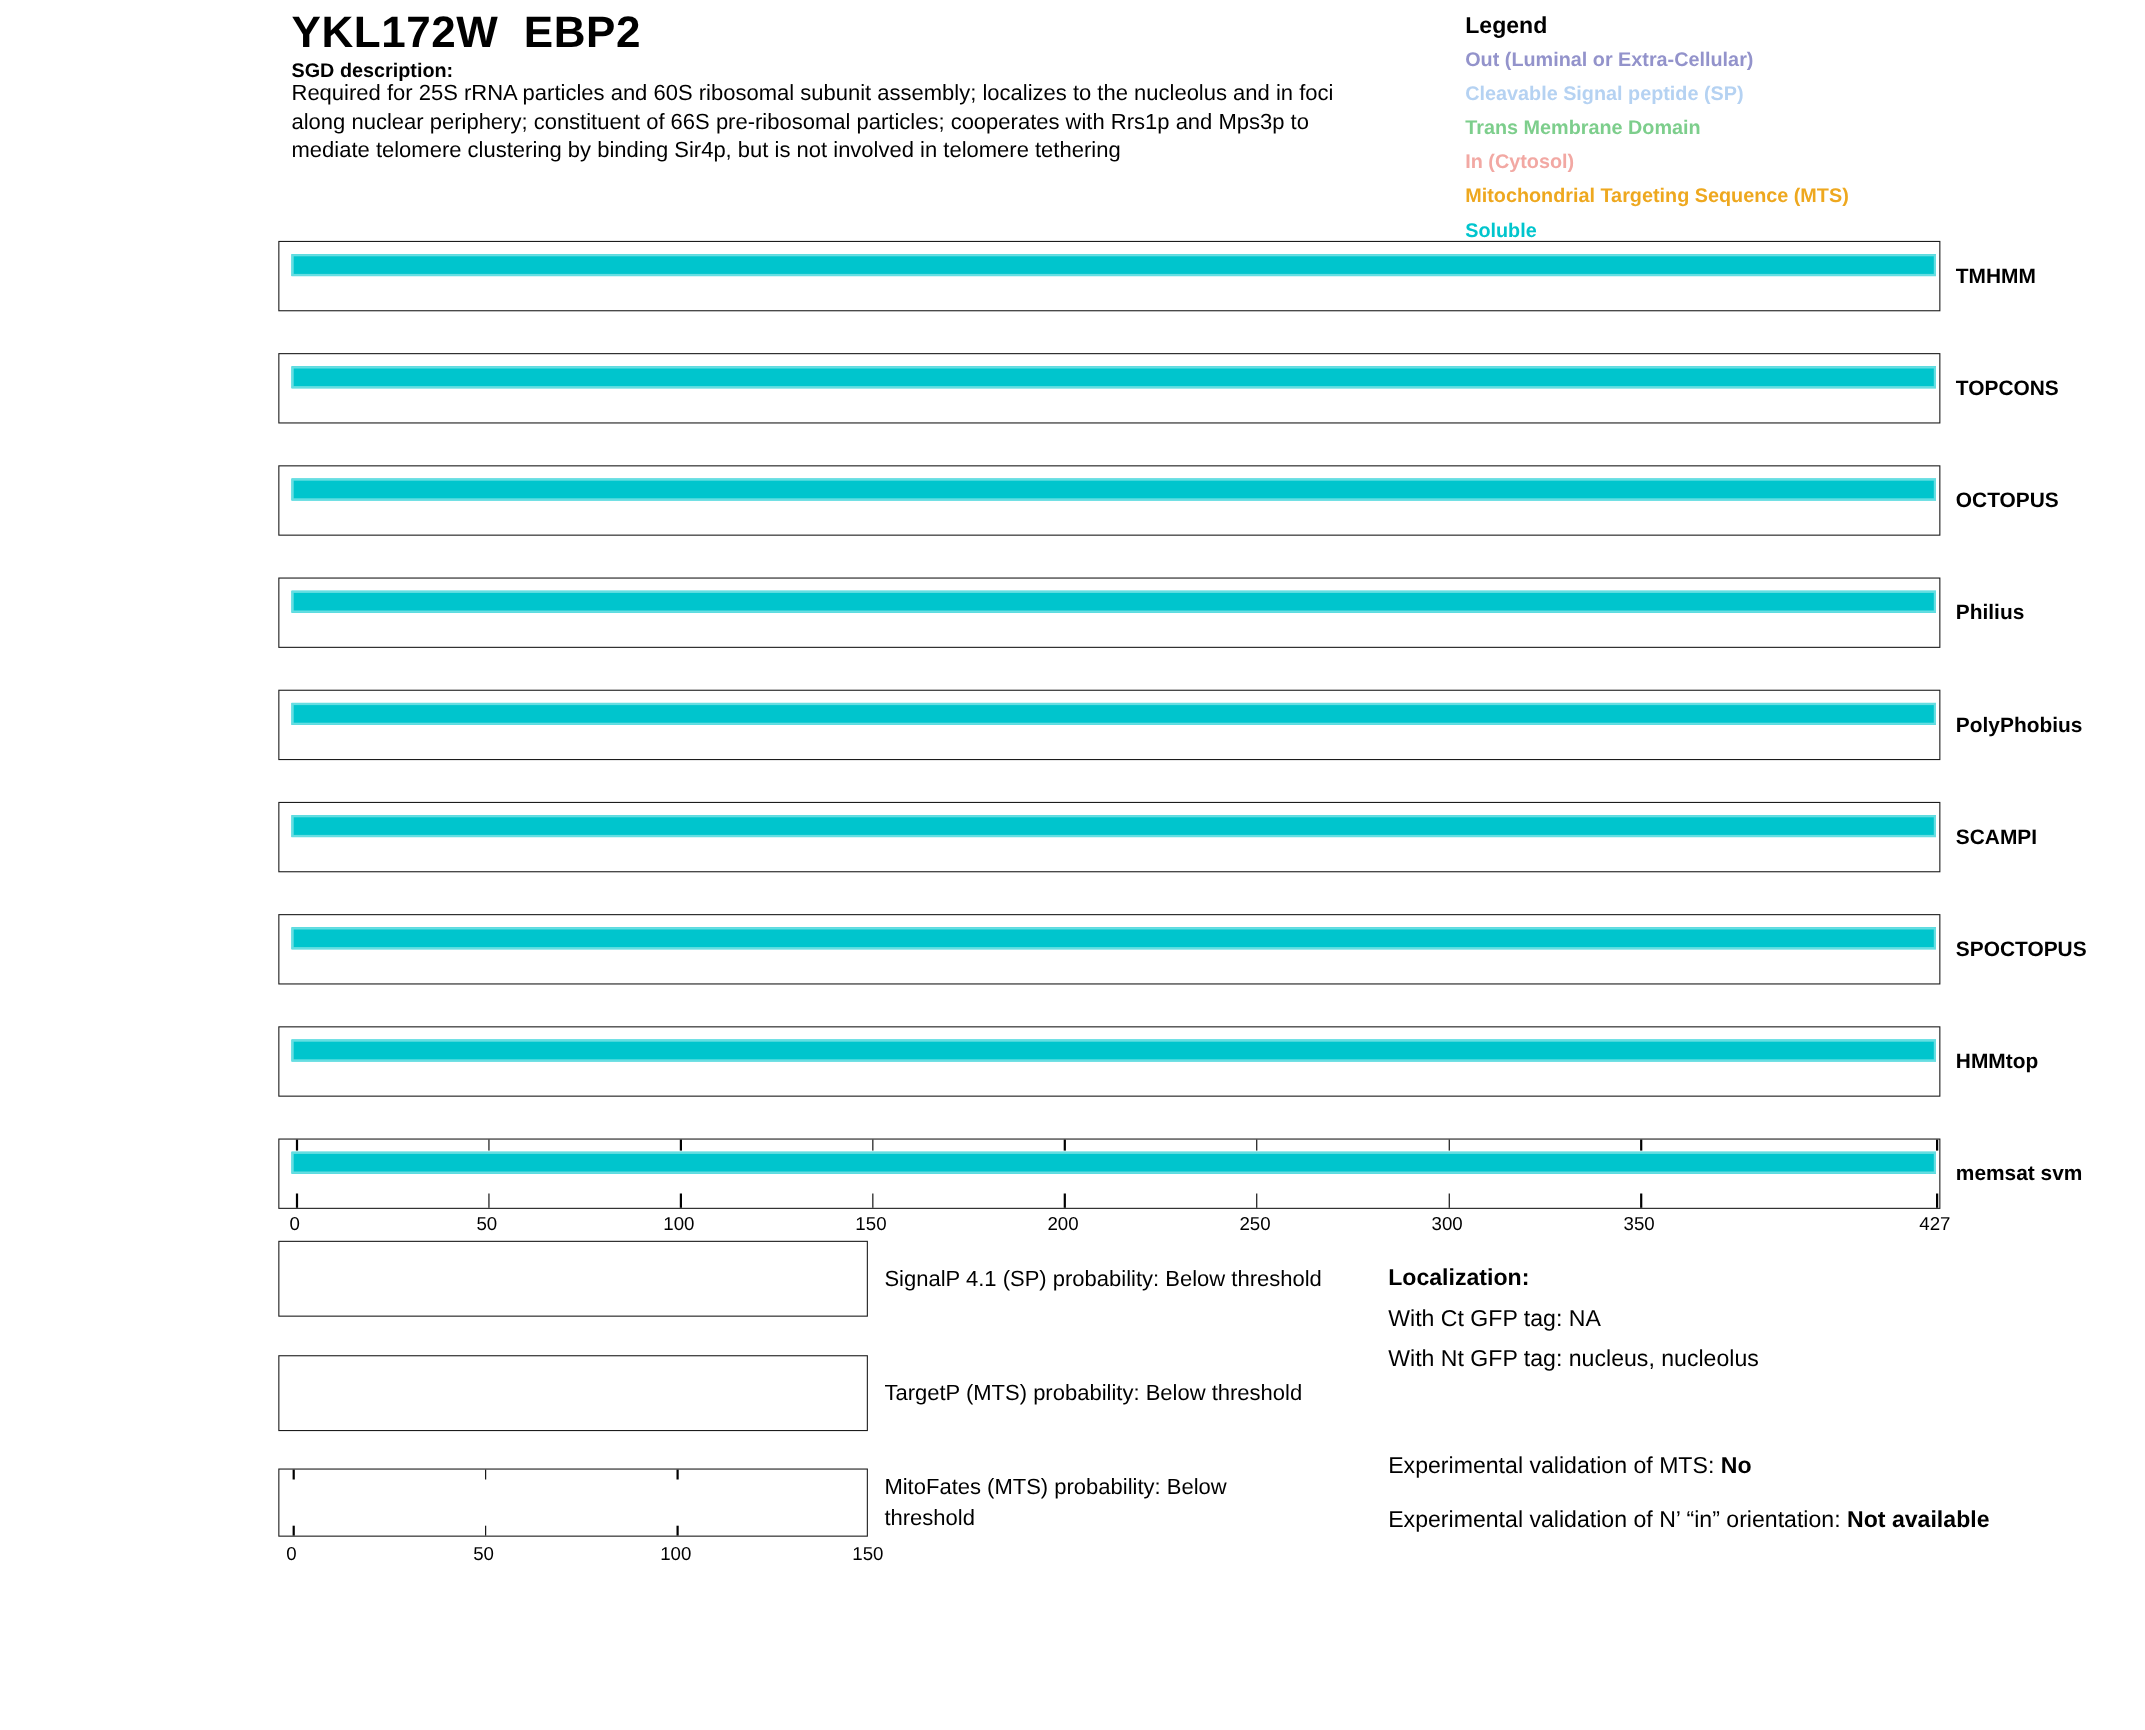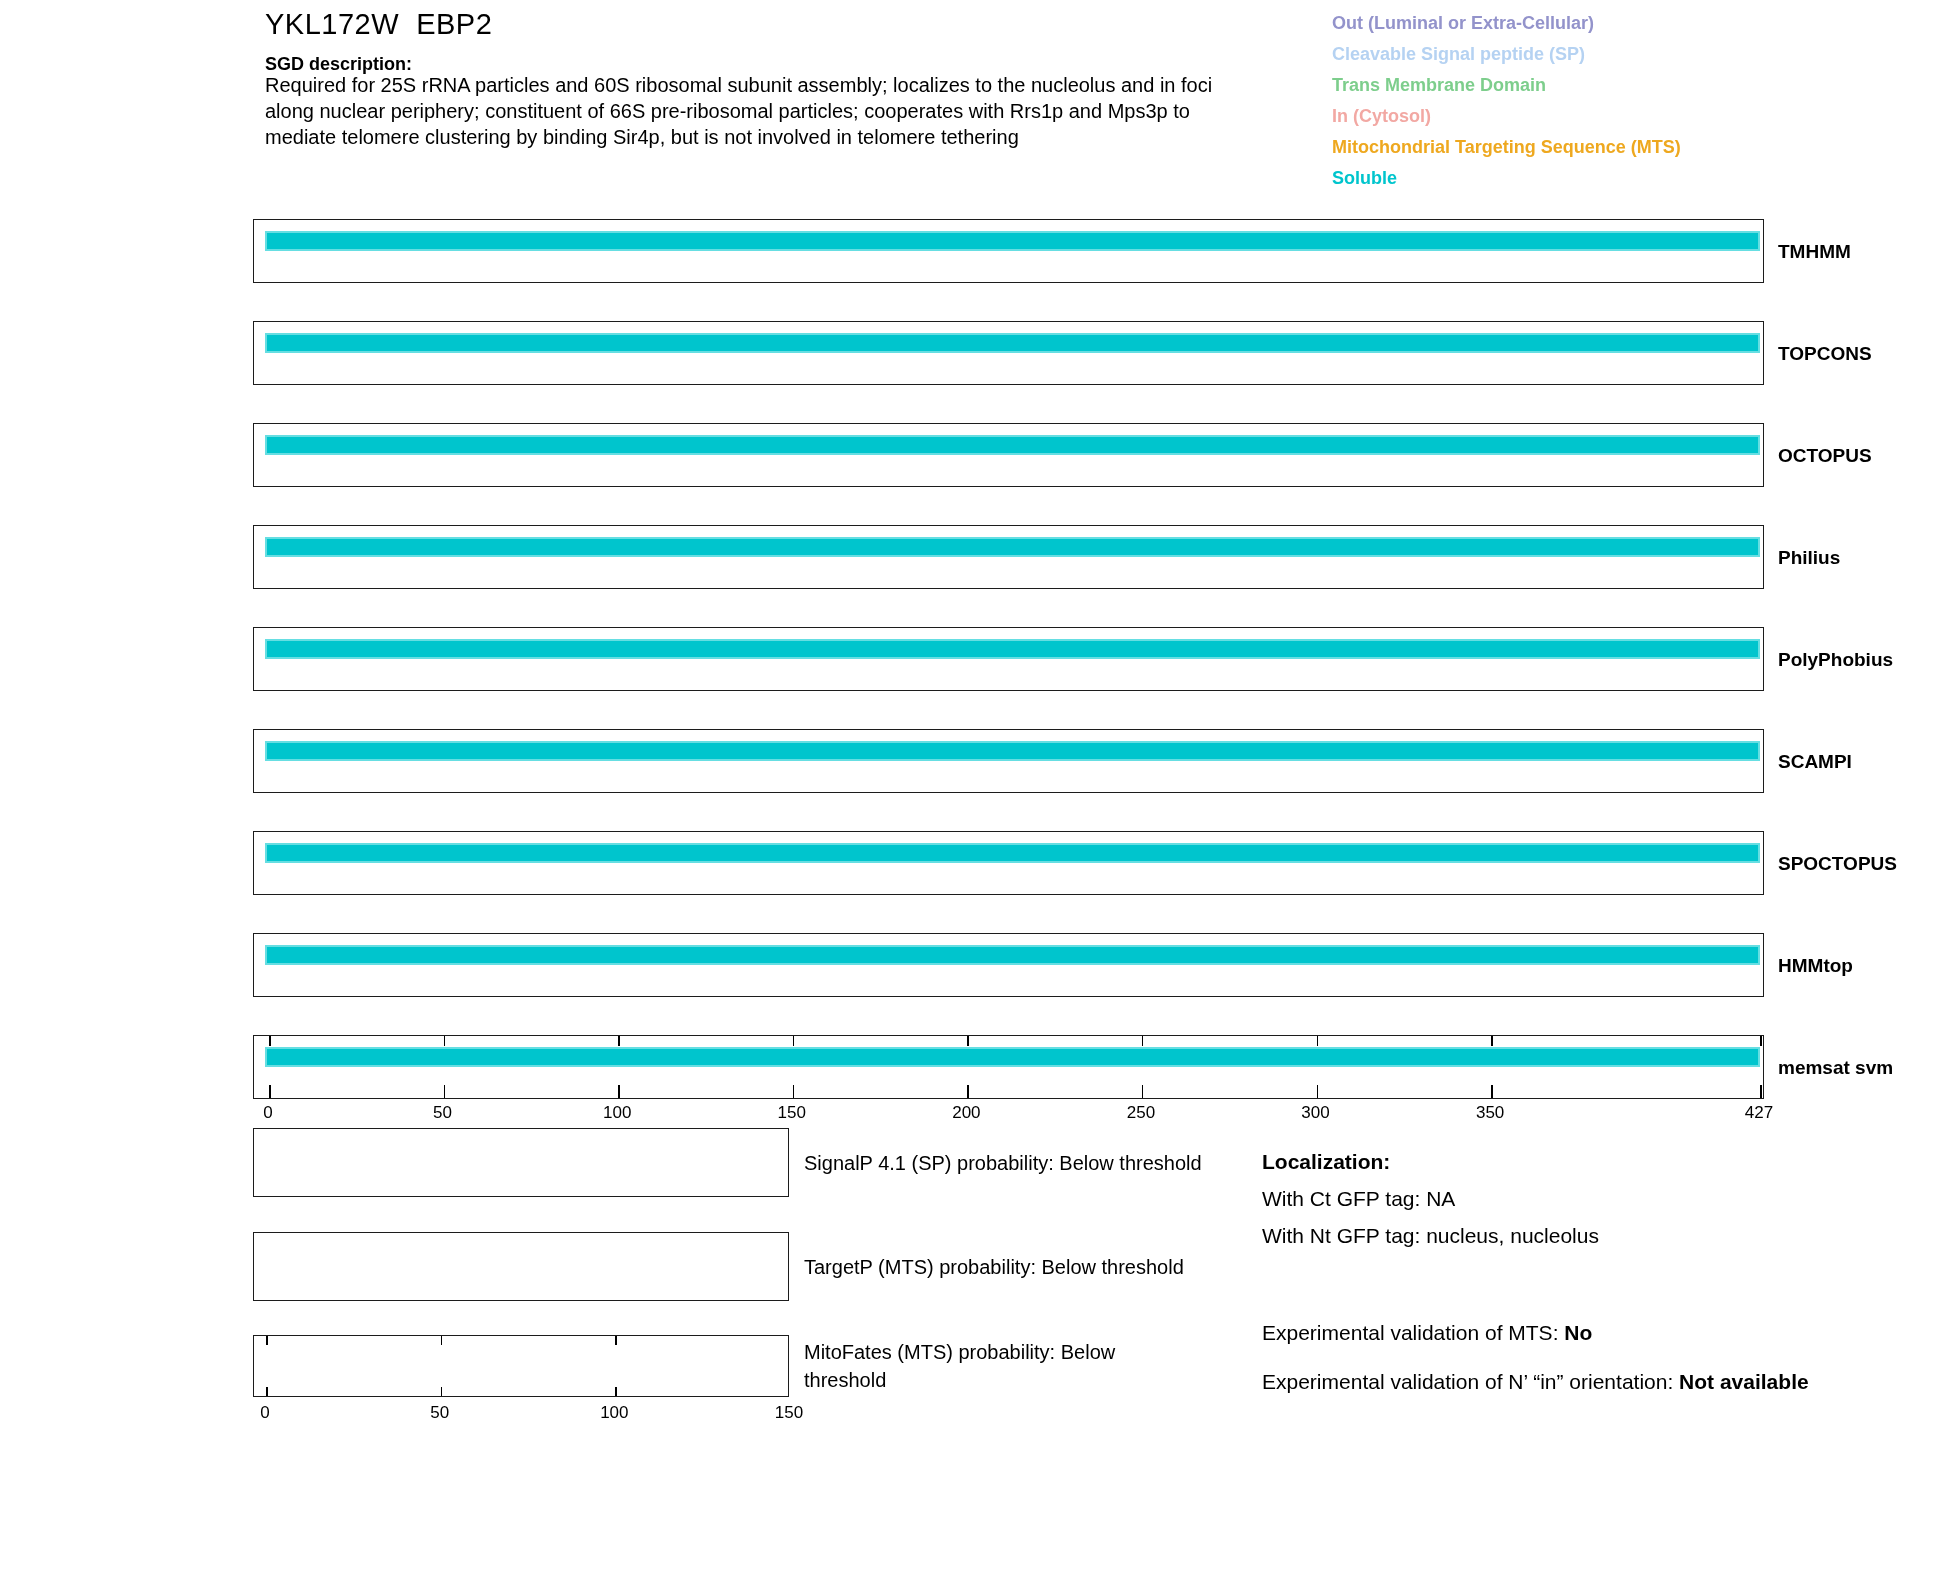--- a/index.html
+++ b/index.html
@@ -1,20 +1,20 @@
 <!DOCTYPE html>
 <html><head>
 <meta charset="utf-8">
 <style>
   html,body{margin:0;padding:0;background:#fff;}
   .page{position:relative;width:1950px;height:1573px;background:#ffffff;
         font-family:"Liberation Sans","DejaVu Sans",sans-serif;color:#000;overflow:hidden;}
 
   
-  .title{position:absolute;left:265px;top:8px;font-size:29px;font-weight:normal;white-space:pre;letter-spacing:.5px;}
+  .title{position:absolute;left:265px;top:8px;font-size:40px;font-weight:bold;white-space:pre;letter-spacing:.5px;}
   .sgd-label{position:absolute;left:265px;top:54px;font-size:18px;font-weight:bold;}
   .description{position:absolute;left:265px;top:72px;font-size:20px;line-height:26px;}
 
   
   .legend{position:absolute;left:1332px;top:8px;}
   .legend-title{font-size:21px;font-weight:bold;line-height:31px;color:#000;}
   .legend-item{font-size:18px;font-weight:bold;line-height:31px;white-space:nowrap;}
 
   
   .track-box{position:absolute;background:#fff;border:1.5px solid #1c1c1c;box-sizing:border-box;}
@@ -42,20 +42,21 @@
 
   <div class="title">YKL172W  EBP2</div>
   <div class="sgd-label">SGD description:</div>
   <div class="description" id="description">
       <div>Required for 25S rRNA particles and 60S ribosomal subunit assembly; localizes to the nucleolus and in foci</div>
       <div>along nuclear periphery; constituent of 66S pre-ribosomal particles; cooperates with Rrs1p and Mps3p to</div>
       <div>mediate telomere clustering by binding Sir4p, but is not involved in telomere tethering</div>
     </div>
 
   <div class="legend">
+    <div class="legend-title">Legend</div>
     <div id="legend-items">
         <div class="legend-item" style="color: rgb(147, 147, 203);">Out (Luminal or Extra-Cellular)</div>
         <div class="legend-item" style="color: rgb(181, 210, 242);">Cleavable Signal peptide (SP)</div>
         <div class="legend-item" style="color: rgb(125, 206, 140);">Trans Membrane Domain</div>
         <div class="legend-item" style="color: rgb(242, 168, 163);">In (Cytosol)</div>
         <div class="legend-item" style="color: rgb(238, 168, 31);">Mitochondrial Targeting Sequence (MTS)</div>
         <div class="legend-item" style="color: rgb(0, 197, 205);">Soluble</div>
       </div>
   </div>
 

